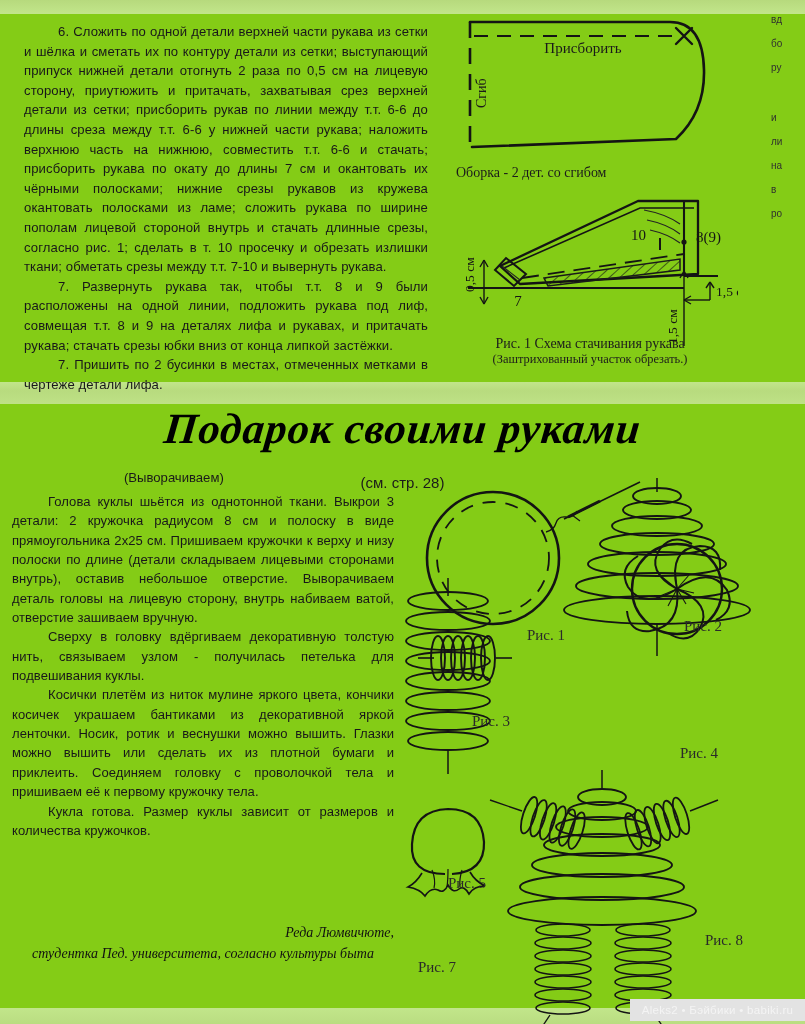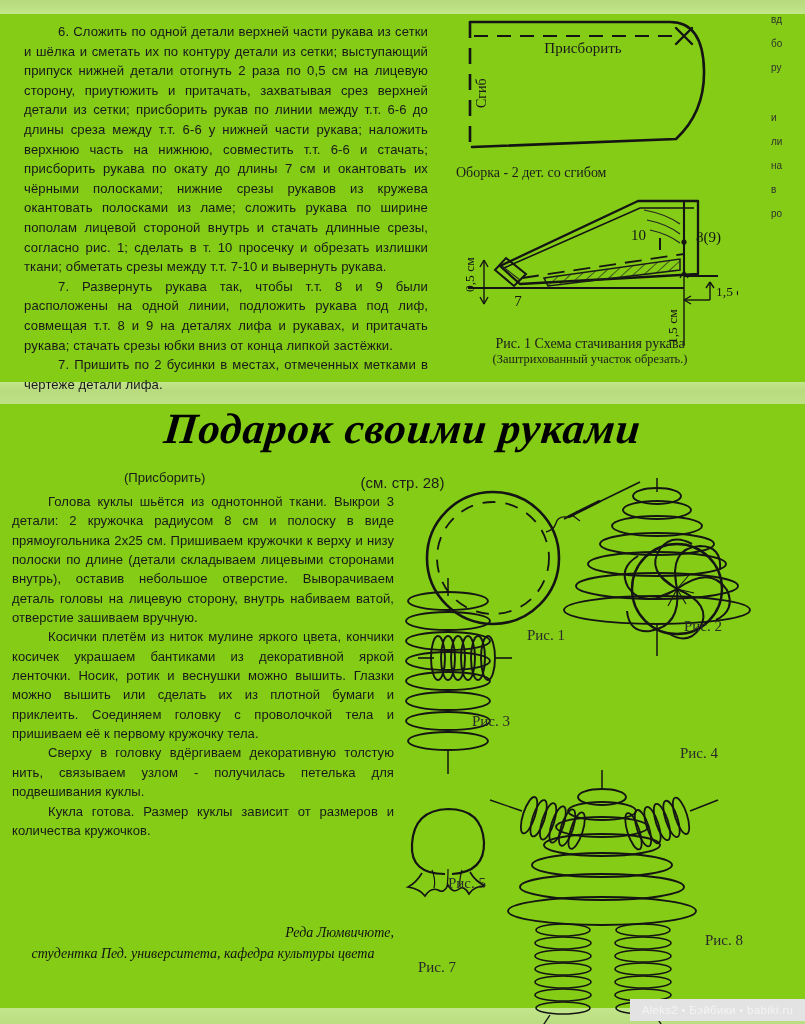--- a/index.html
+++ b/index.html
@@ -255,32 +255,32 @@
     </div>
   </div>
 
   <div id="title-block">
     <div id="masthead">Подарок своими руками</div>
     <div id="masthead-sub">(см. стр. 28)</div>
   </div>
 
   <div id="lower">
 
-    <div id="contin">(Присборить)</div>
+    <div id="contin">(Выворачиваем)</div>
 
     <div class="col-text-lower">
       <p>Голова куклы шьётся из однотонной ткани. Выкрои 3 детали: 2 кружочка радиусом 8 см и полоску в виде прямоугольника 2х25 см. Пришиваем кружочки к верху и низу полоски по длине (детали складываем лицевыми сторонами внутрь), оставив небольшое отверстие. Выворачиваем деталь головы на лицевую сторону, внутрь набиваем ватой, отверстие зашиваем вручную.</p>
+      <p>Сверху в головку вдёргиваем декоративную толстую нить, связываем узлом - получилась петелька для подвешивания куклы.</p>
       <p>Косички плетём из ниток мулине яркого цвета, кончики косичек украшаем бантиками из декоративной яркой ленточки. Носик, ротик и веснушки можно вышить. Глазки можно вышить или сделать их из плотной бумаги и приклеить. Соединяем головку с проволочкой тела и пришиваем её к первому кружочку тела.</p>
-      <p>Сверху в головку вдёргиваем декоративную толстую нить, связываем узлом - получилась петелька для подвешивания куклы.</p>
       <p>Кукла готова. Размер куклы зависит от размеров и количества кружочков.</p>
     </div>
 
     <div id="byline">
       <div class="name">Реда Люмвичюте,</div>
-      <div class="affil">студентка Пед. университета, кафедра культуры цвета</div>
+      <div class="affil">студентка Пед. университета, согласно культуры быта</div>
     </div>
 
     <svg width="405" height="554" viewBox="0 0 405 554" style="position:absolute; top:0; left:400;">
 
       <g>
         <circle cx="93" cy="88" r="66" class="ink" stroke-width="2.6"></circle>
         <circle cx="93" cy="88" r="56" class="ink" stroke-width="1.8" stroke-dasharray="13 10"></circle>
 
         <path class="ink" stroke-width="1.3" d="M 146 62 q 8 -2 10 -9 q 2 -7 10 -6 q 8 1 11 -6"></path>
 

